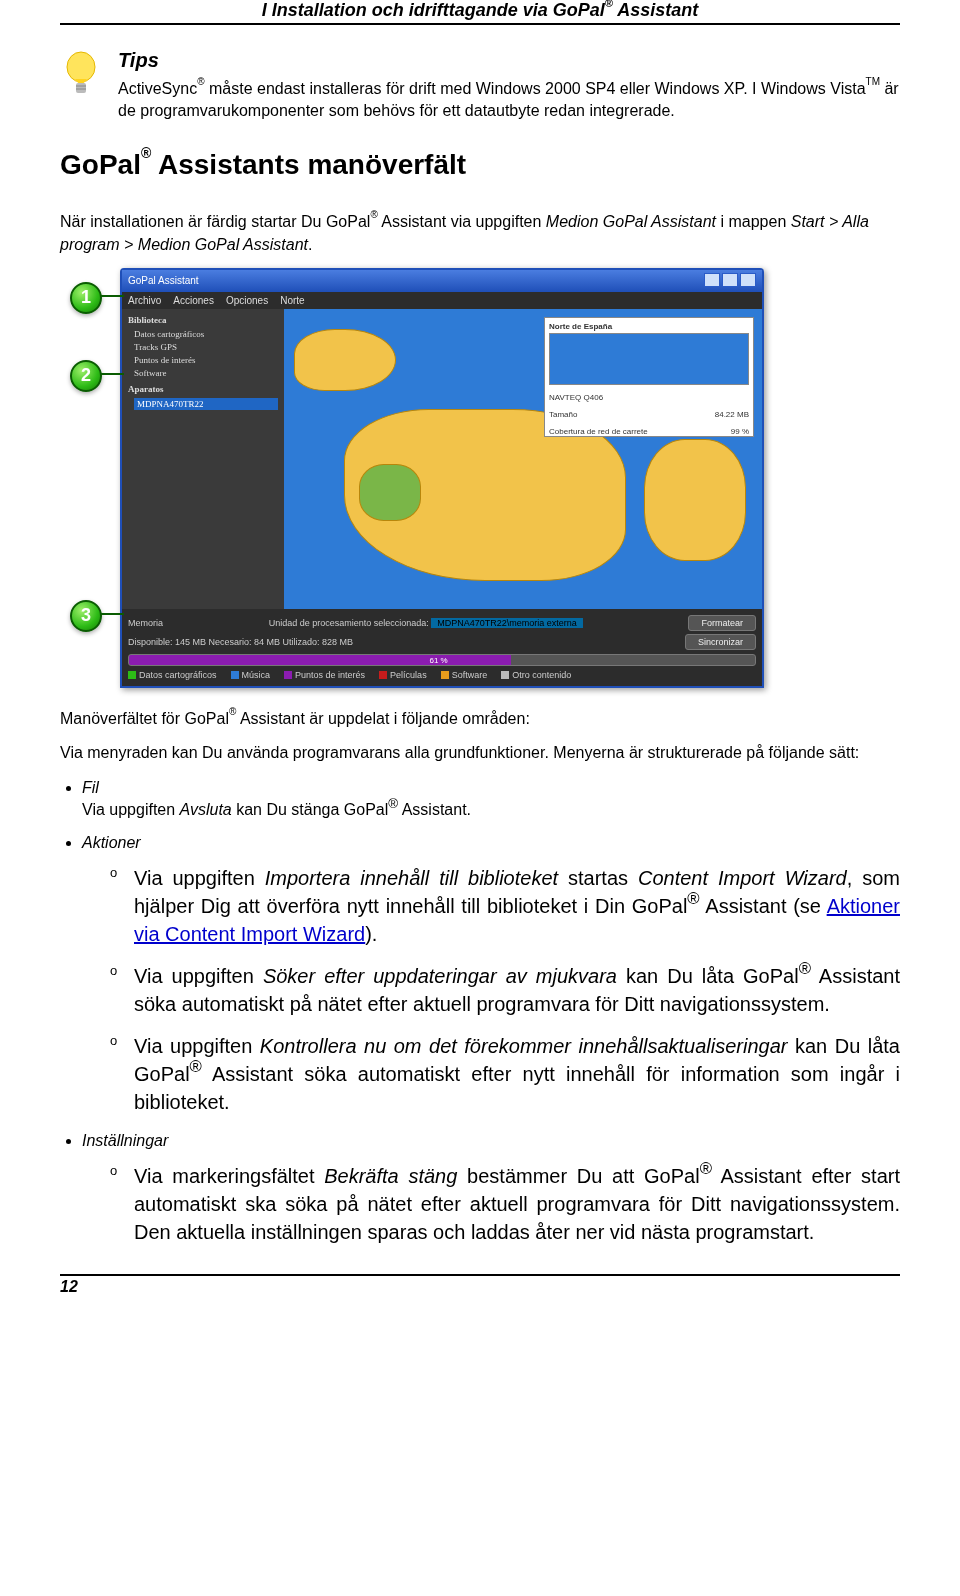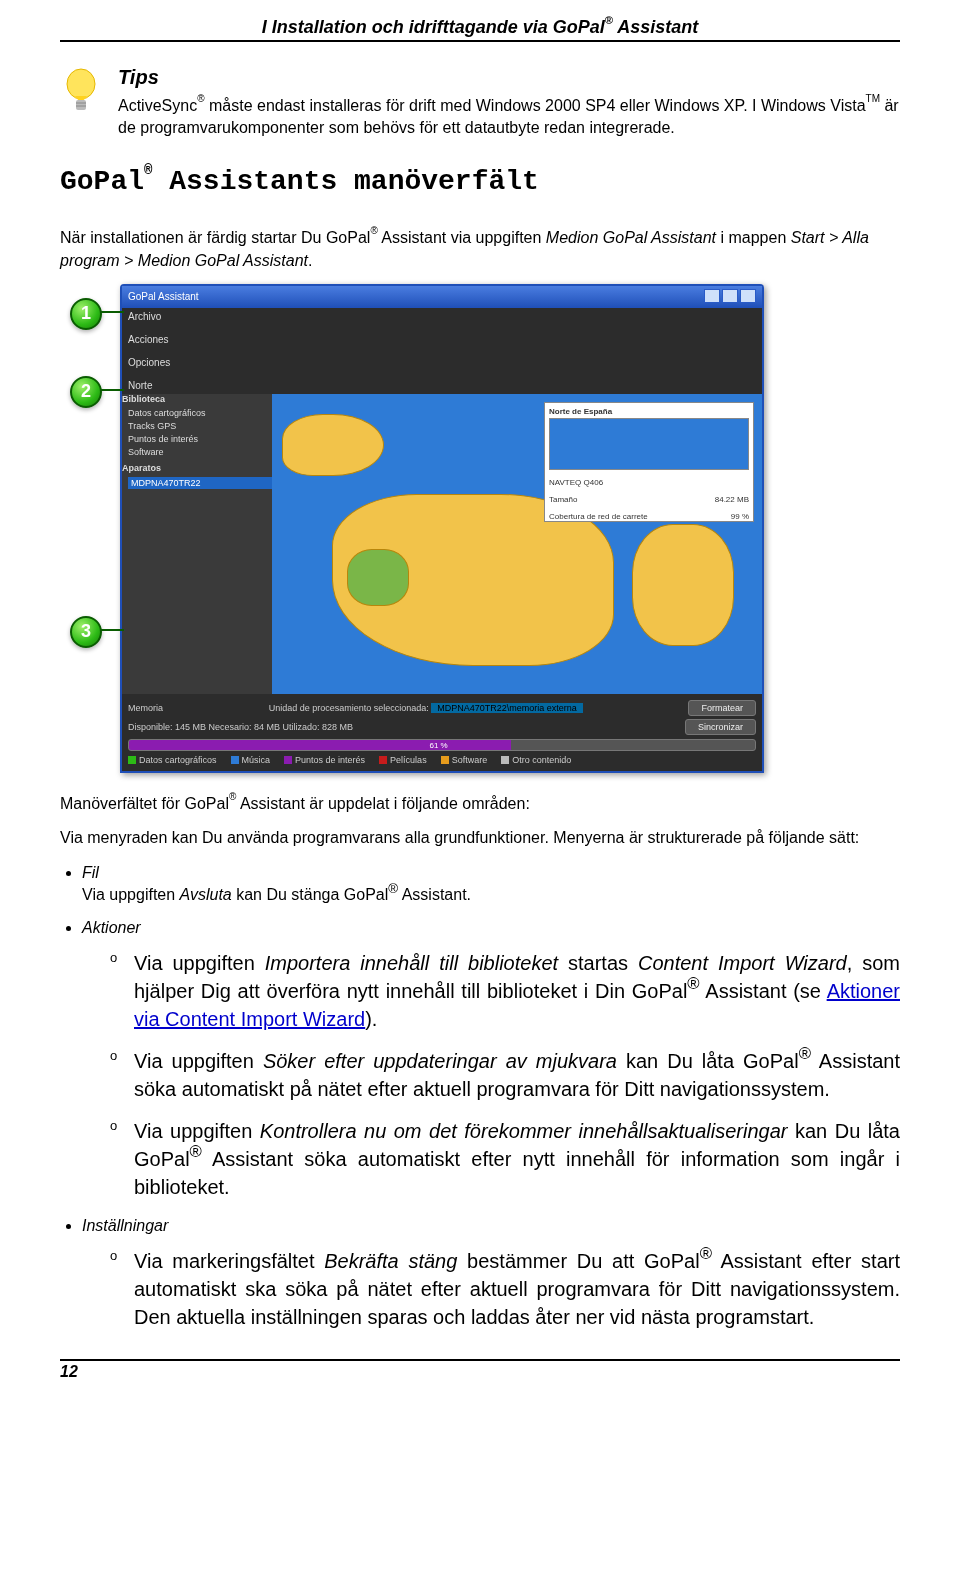--- a/index.html
+++ b/index.html
@@ -12,21 +12,21 @@
     width: 960px;
     margin: 0 auto;
     padding: 0 60px 40px 60px;
     box-sizing: border-box;
   }
   .header-line {
     text-align: center;
     font-weight: bold;
     font-style: italic;
     font-size: 18px;
-    padding-top: 17px;
+    padding-top: 0;
   }
   .header-line sup { font-size: 11px; }
   hr.toprule {
     border: none;
     border-top: 2px solid #000;
     margin: 2px 0 24px 0;
   }
   .tips-block {
     display: flex;
     align-items: flex-start;
@@ -47,21 +47,20 @@
   }
   .tips-body sup { font-size: 10px; }
   .bulb {
     width: 42px;
     height: 50px;
   }
   h2.section {
     font-size: 28px;
     font-weight: bold;
     margin: 28px 0 30px 0;
-    font-family: Liberation Mono, monospace;
   }
   h2.section sup { font-size: 14px; }
   .section-intro {
     font-size: 16px;
     line-height: 1.4;
     margin-bottom: 16px;
   }
   .section-intro sup { font-size: 10px; }
   .screenshot-wrap {
     position: relative;
@@ -114,30 +113,32 @@
   }
   .mw-ctrls span{
     display:inline-block;width:14px;height:12px;margin-left:2px;
     background:#cfe0fa;border:1px solid #2a5bc7;
   }
   .mw-menu {
     background: #2c2c2c;
     color: #ddd;
     padding: 3px 6px;
     font-size: 10px;
-    display:flex;gap:12px;flex-direction:column;
+    display:flex;gap:12px;
   }
   .mw-body {
     display: flex;
     height: 300px;
   }
   .mw-side {
     width: 150px;
     background: #3a3a3a;
     color: #ddd;
+    padding: 6px;
+    font-family: Liberation Serif, serif;
   }
   .mw-side-title { font-weight: bold; margin-bottom: 4px; }
   .mw-side-item { margin: 3px 0 3px 6px; font-size:9px;}
   .mw-map {
     flex: 1;
     position: relative;
     background: #2e7bd6;
     overflow:hidden;
   }
   .land {

